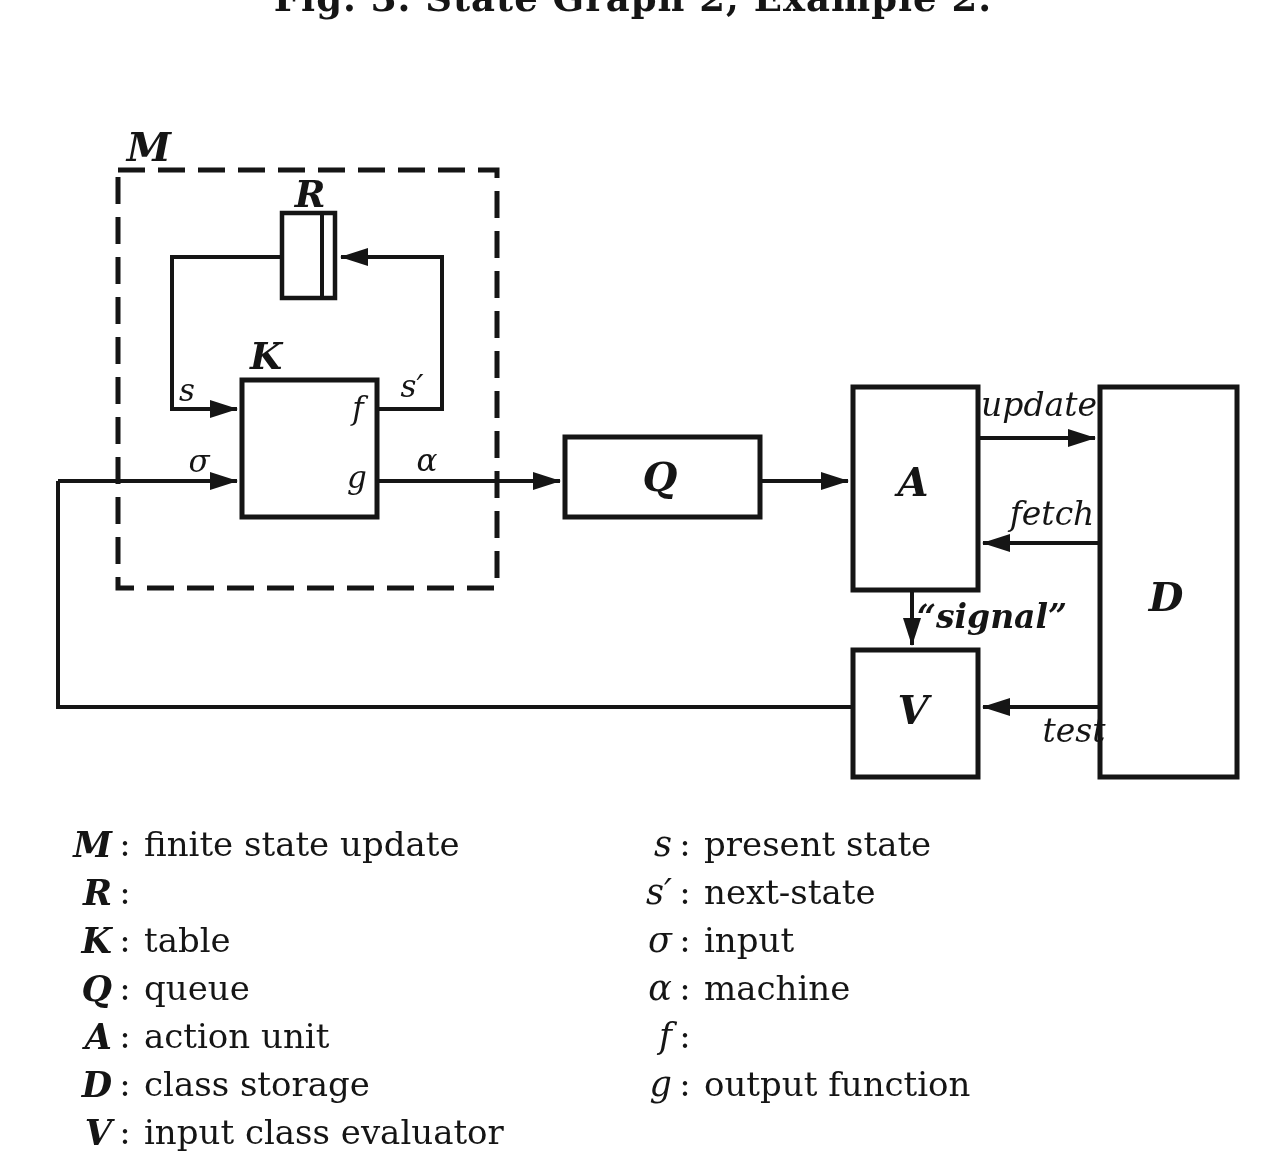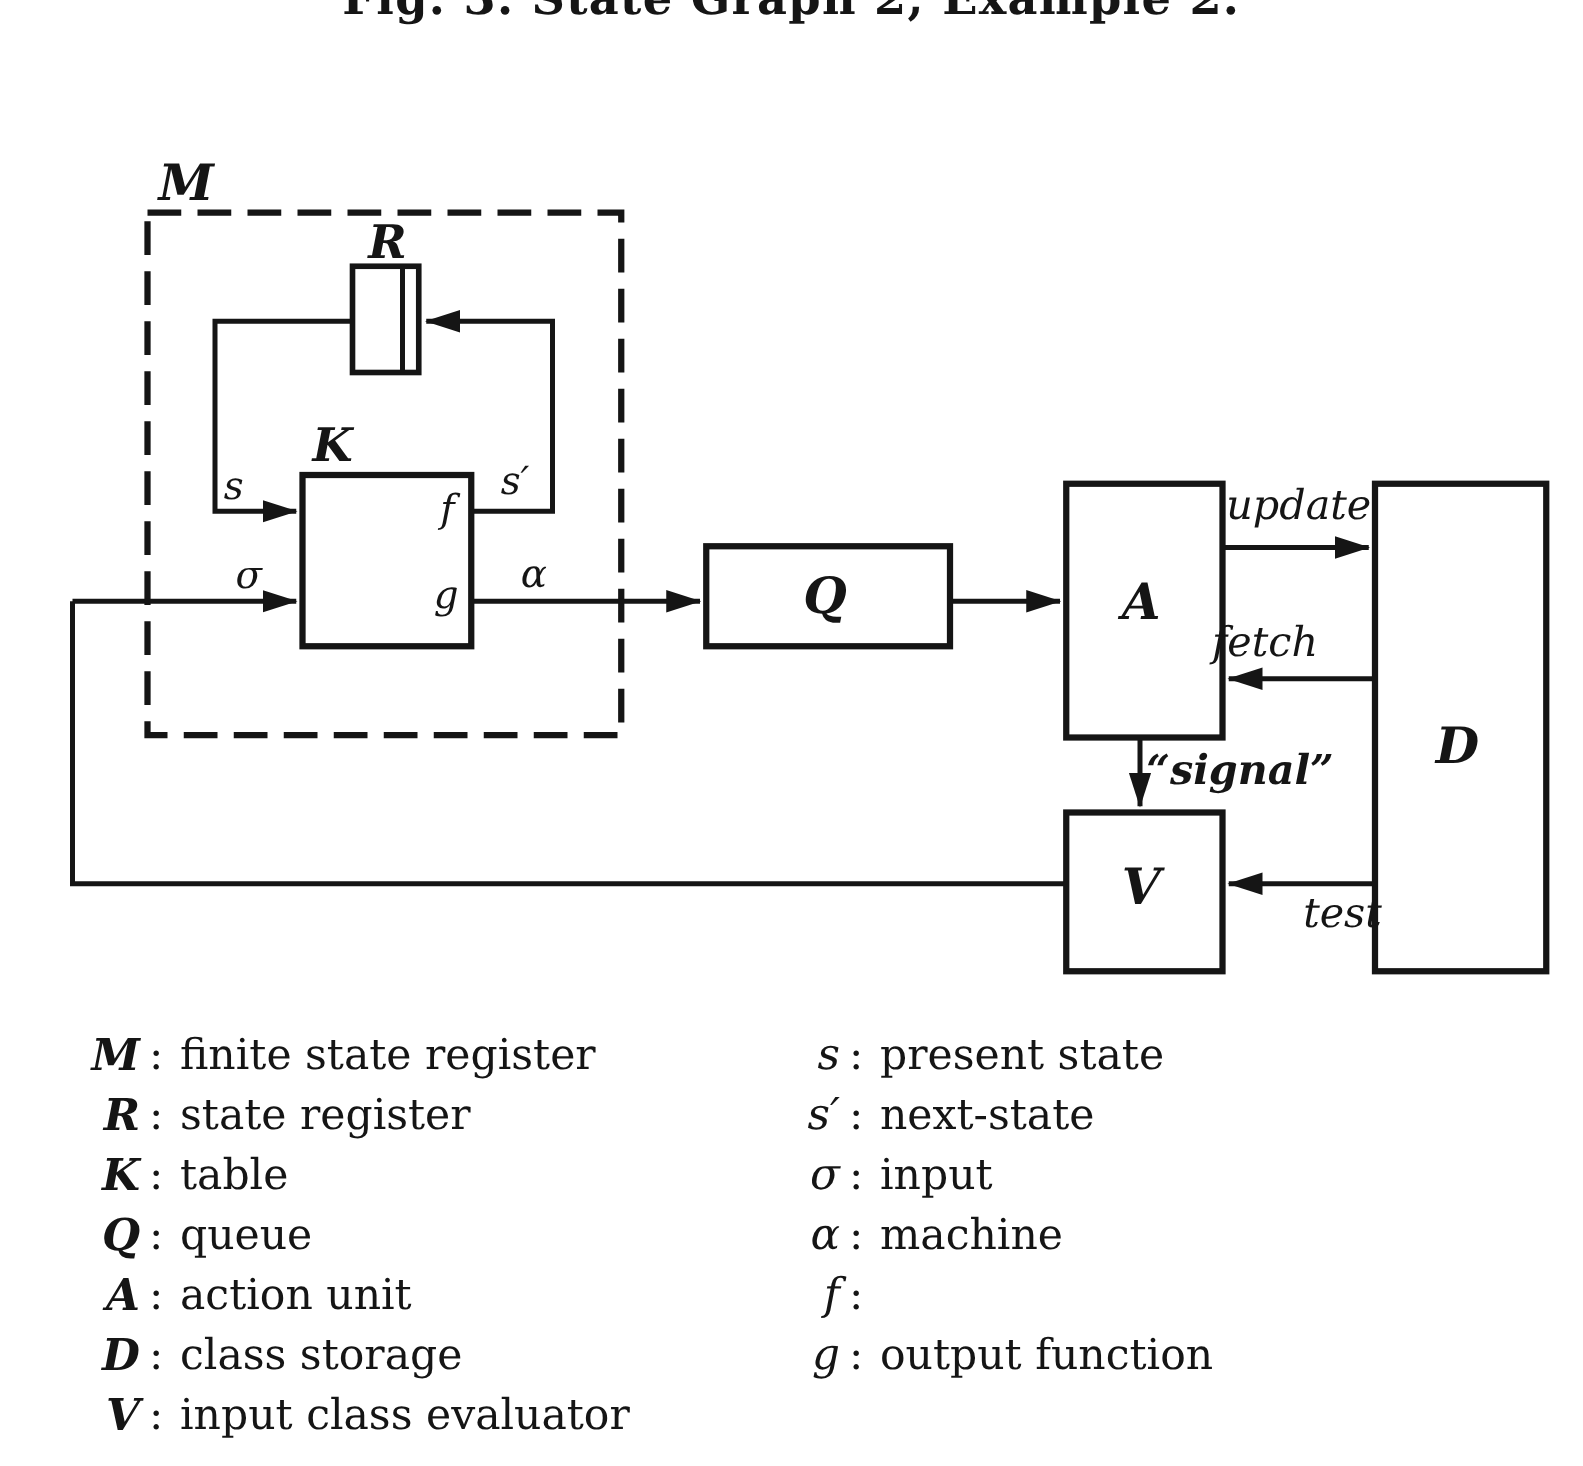--- a/index.html
+++ b/index.html
@@ -93,34 +93,33 @@
   <div class="lbl script" style="left:913px; top:710px;">V</div>
 
   <div class="lbl mathit" style="left:187px; top:390px;">s</div>
   <div class="lbl mathit" style="left:412px; top:386px;">s′</div>
   <div class="lbl mathit" style="left:199px; top:461px;">σ</div>
   <div class="lbl mathit" style="left:427px; top:460px;">α</div>
   <div class="lbl mathit" style="left:358px; top:408px;">f</div>
   <div class="lbl mathit" style="left:357px; top:477px;">g</div>
 
   <div class="lbl wirelbl" style="left:1039px; top:404px;text-align:center;">update</div>
-  <div class="lbl wirelbl" style="left:1012px; top:513px;">fetch</div>
+  <div class="lbl wirelbl" style="left:1052px; top:513px;">fetch</div>
   <div class="lbl wirelbl" style="left:992px; top:616px;font-weight:bold;">“signal”</div>
   <div class="lbl wirelbl" style="left:1062px; top:730px;margin-left:12px;">test</div>
 
   <div class="legend-col left">
     <div class="lrow">
       <span class="lsym">M</span>
         <span class="lcolon">:</span>
-        <span class="ldesc">finite state register</span>
+        <span class="ldesc">finite state update</span>
     </div>
     <div class="lrow">
       <span class="lsym">R</span>
         <span class="lcolon">:</span>
-        <span class="ldesc">state register</span>
     </div>
     <div class="lrow">
       <span class="lsym">K</span>
         <span class="lcolon">:</span>
         <span class="ldesc">table</span>
     </div>
     <div class="lrow">
       <span class="lsym">Q</span>
         <span class="lcolon">:</span>
         <span class="ldesc">queue</span>

